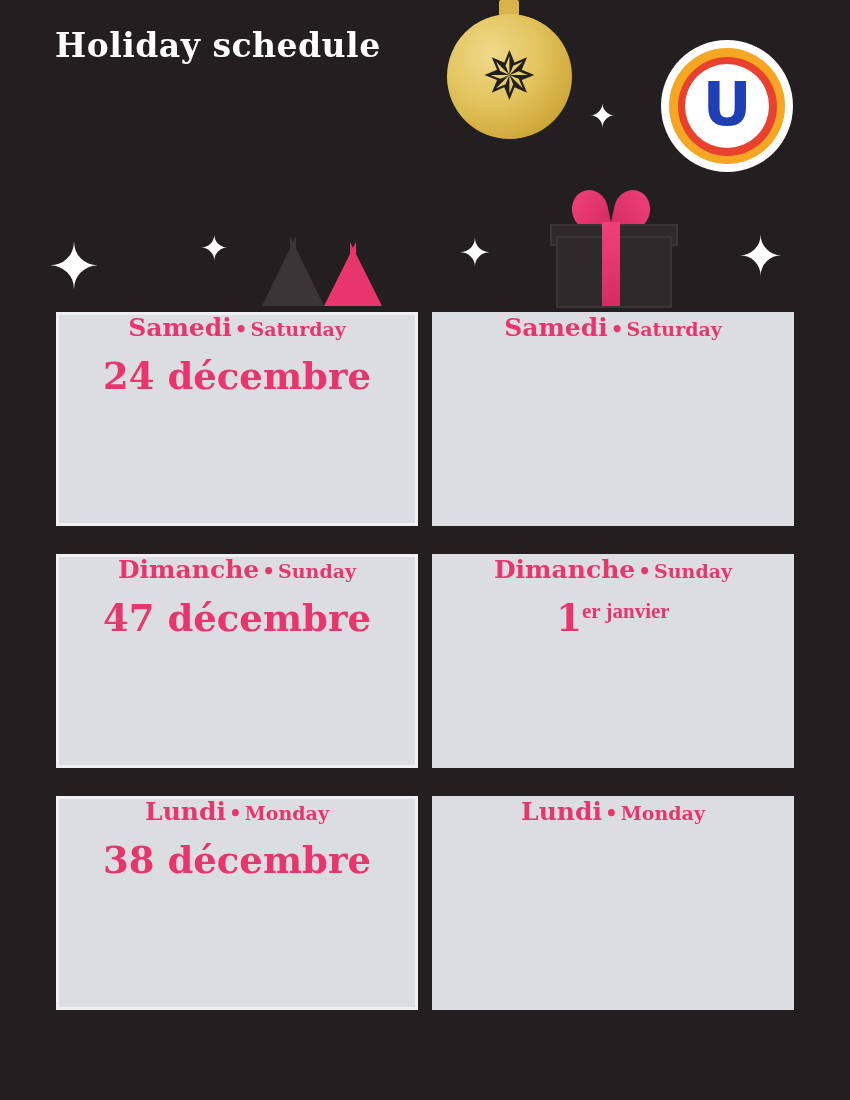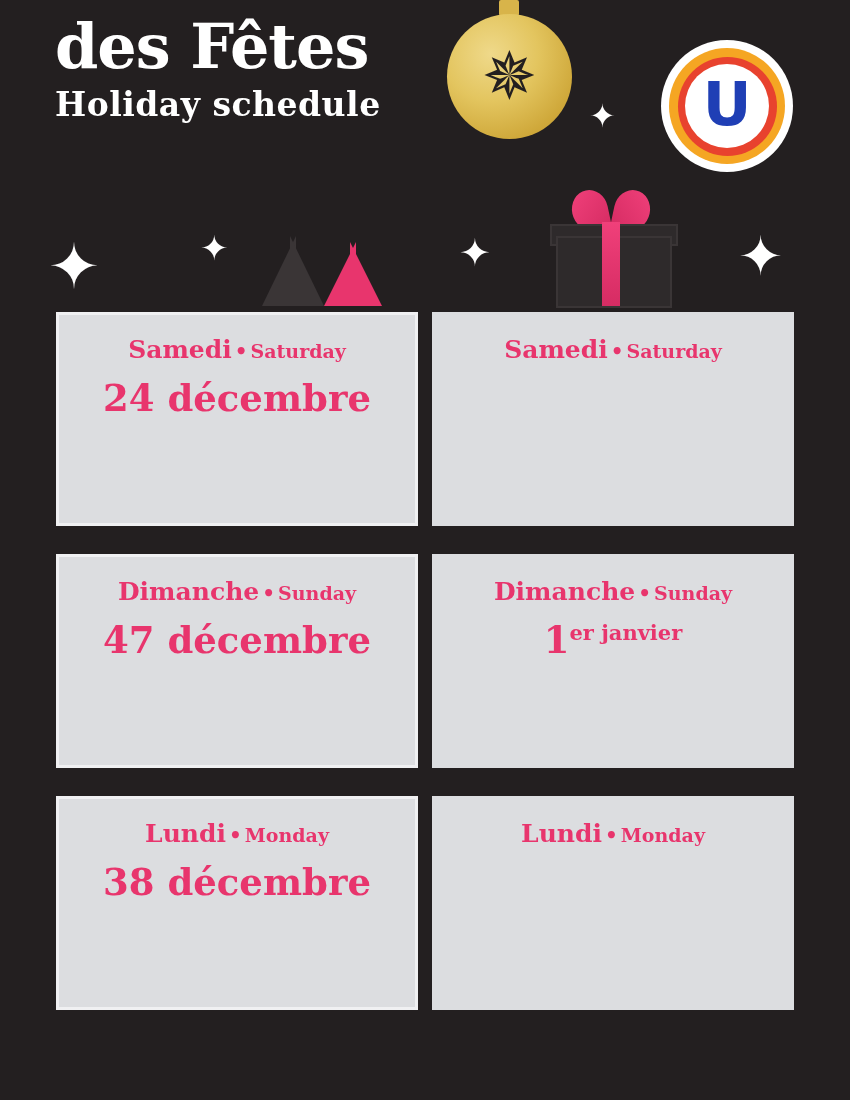--- a/index.html
+++ b/index.html
@@ -232,21 +232,20 @@
     justify-content: space-between;
     padding: 0 56px;
     margin-bottom: 28px;
   }
   .card {
     width: 362px;
     height: 214px;
     background: #dcdde0;
     border: 3px solid #f0f0f2;
     box-sizing: border-box;
-    padding-top: 22px;
     text-align: center;
   }
   .card.plain {
     border: 3px solid #dcdde0;
   }
   .day-line {
     color: #e8356d;
     line-height: 1;
     white-space: nowrap;
   }
@@ -271,29 +270,29 @@
     font-family: "DejaVu Serif", serif;
     font-weight: bold;
     font-size: 37px;
     line-height: 1.15;
     margin-top: 15px;
     white-space: nowrap;
   }
   .date-line sup {
     font-size: 21px;
     vertical-align: super;
+    font-family: Liberation Serif, serif;
   }
 </style>
 </head>
 <body>
 
 <div class="header">
 
   <div class="title-block">
-    <div class="title-line">des Fêtes</div>
     <div class="subtitle">Holiday schedule</div>
   </div>
 
   <div class="ornament">
     <div class="orn-cap"></div>
     <div class="orn-ball">
       <div class="orn-star">✵</div>
     </div>
   </div>
 

